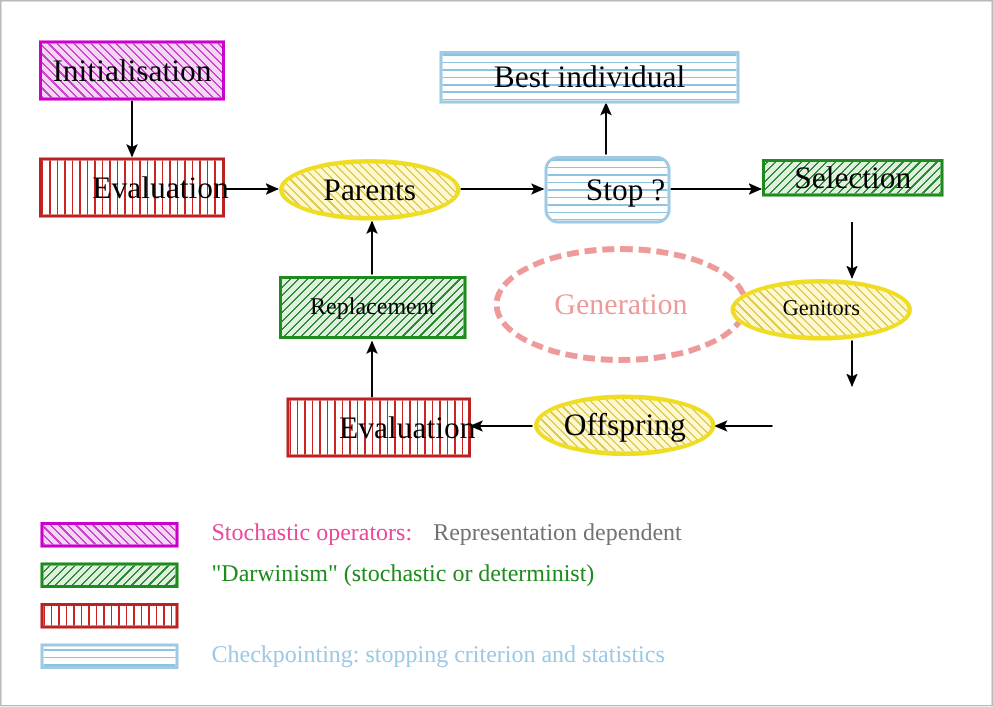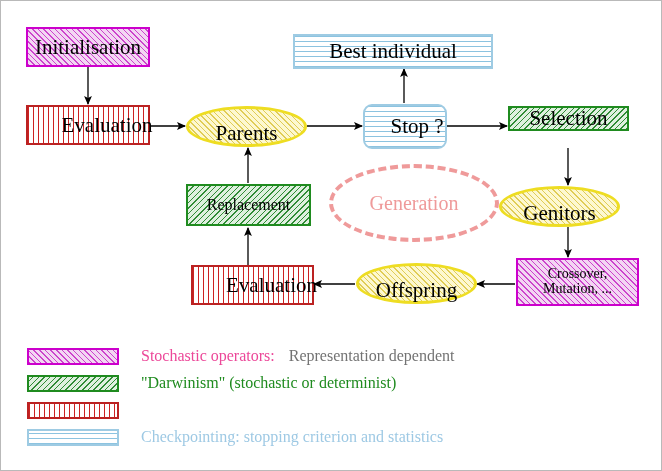--- a/index.html
+++ b/index.html
@@ -80,21 +80,21 @@
   }
   .fill-yellow-diag {
     background-color: #fdf8d0;
     background-image: repeating-linear-gradient(
       45deg,
       #e0cc55 0px, #e0cc55 1px,
       rgba(255,255,255,0) 1px, rgba(255,255,255,0) 4px);
     border: 3px solid #eedd22;
   }
   .rounded { border-radius: 9px; padding-left: 24px; }
-  .ellipse { border-radius: 50%; align-items: flex-end; }
+  .ellipse { border-radius: 50%; }
   .dashed-ellipse {
     border-radius: 50%;
     background: transparent;
     border: 4px dashed #ef9a9a;
   }
 
   
   #legend {
     position: absolute;
     left: 26px;
@@ -172,28 +172,24 @@
   </div>
 
   <div class="node fill-blue-horiz rounded" style="left:362px; top:103px; width:84px; height:45px; font-size:21px;">
     <span class="lbl">Stop ?</span>
   </div>
 
   <div class="node fill-green-diag" style="left:507px; top:105px; width:121px; height:25px; font-size:21px;">
     <span class="lbl">Selection</span>
   </div>
 
-  <div class="node fill-yellow-diag ellipse" style="left:498px; top:185px; width:121px; height:41px; font-size:21px;">
+  <div class="node fill-yellow-diag ellipse" style="left:486px; top:185px; width:121px; height:41px; font-size:15px;">
     <span class="lbl">Genitors</span>
   </div>
 
-  <div class="node fill-magenta-diag" style="left:515px; top:257px; width:123px; height:48px; font-size:14px;">
-    <span class="lbl">Crossover,
-Mutation, ...</span>
-  </div>
 
   <div class="node fill-yellow-diag ellipse" style="left:355px; top:262px; width:121px; height:41px; font-size:21px;">
     <span class="lbl">Offspring</span>
   </div>
 
   <div class="node fill-red-vert" style="left:190px; top:264px; width:123px; height:40px; font-size:21px;">
     <span class="lbl">Evaluation</span>
   </div>
 
   <div class="node fill-green-diag" style="left:185px; top:183px; width:125px; height:42px; font-size:16px;">

